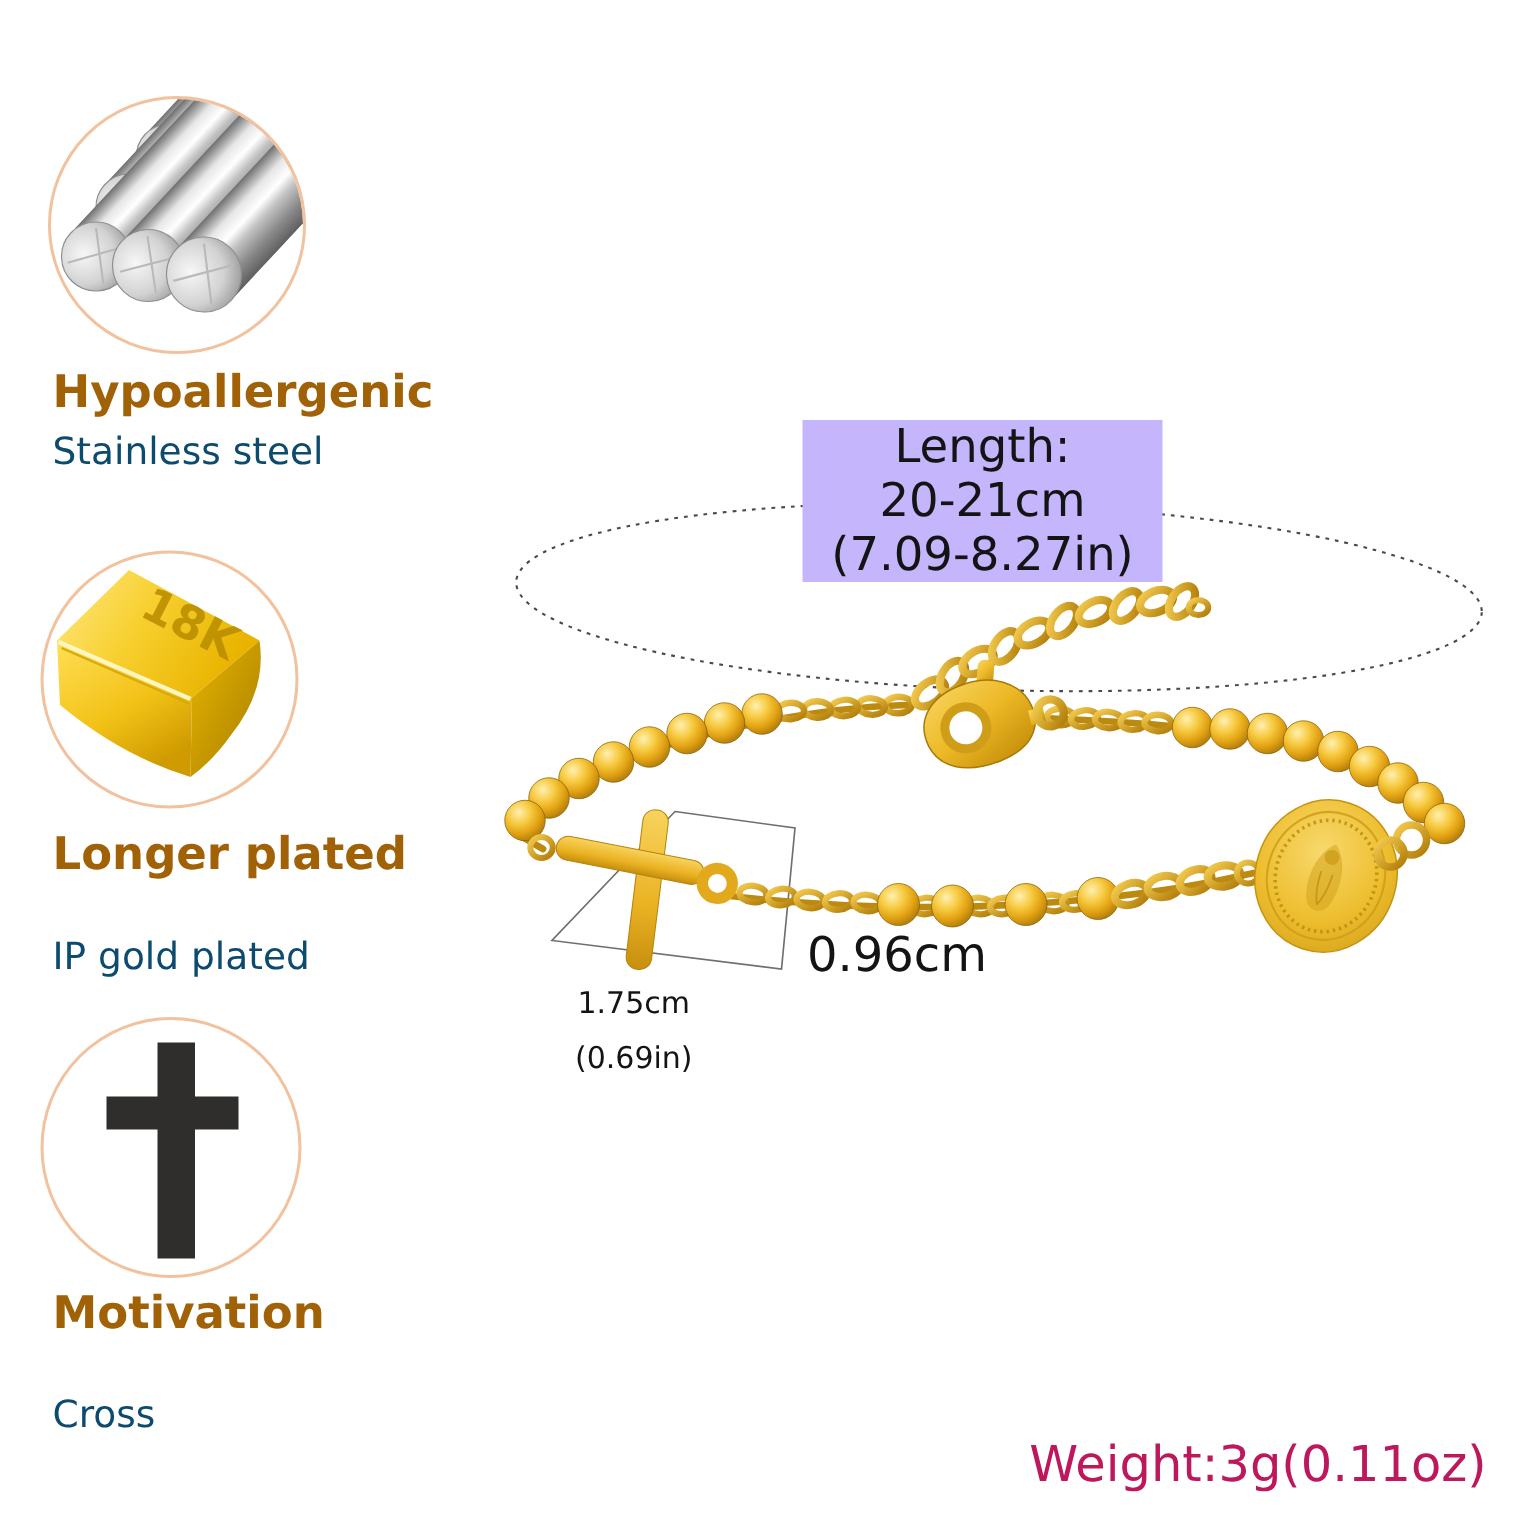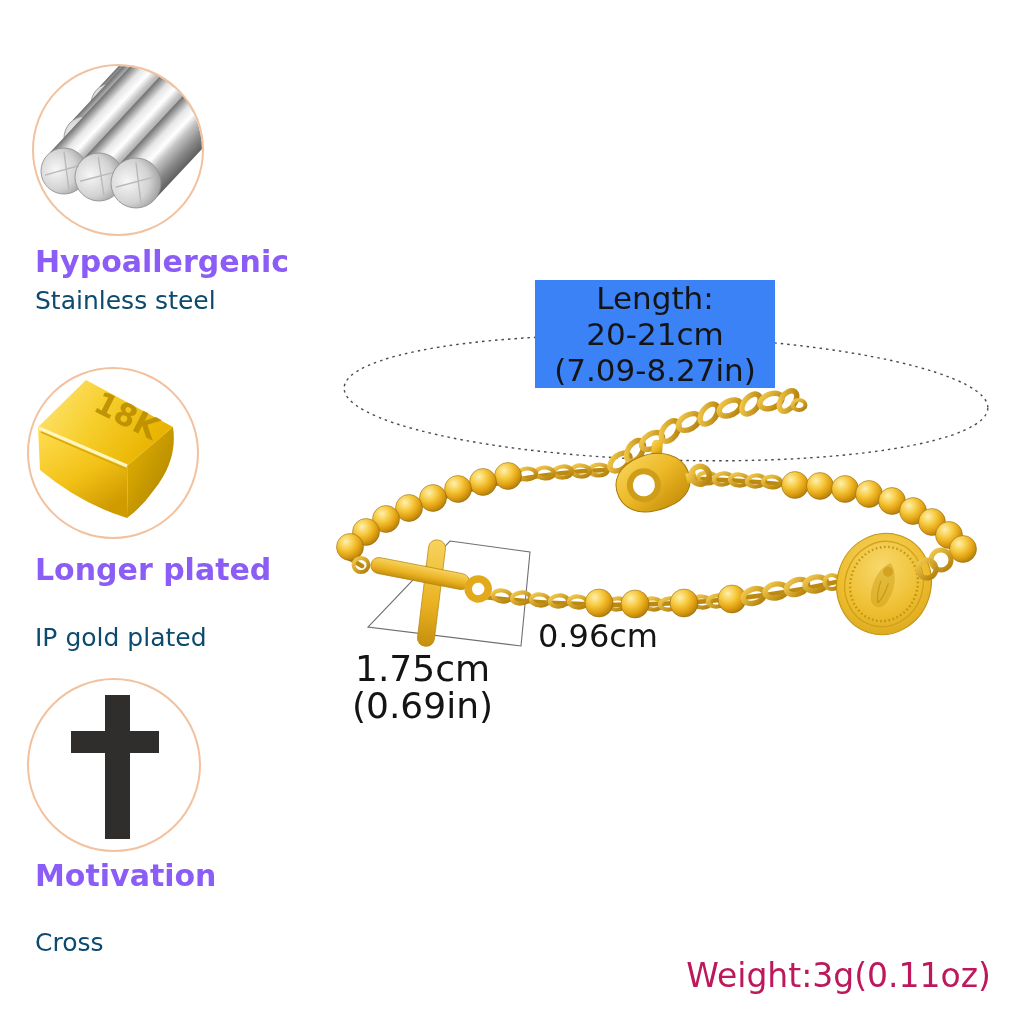--- a/index.html
+++ b/index.html
@@ -10,28 +10,28 @@
   
   .string{fill:none;stroke:#bc8a0e;stroke-width:4.5;stroke-linecap:round;}
   .lnk{fill:none;stroke:url(#lg);stroke-width:4.2;}
   .lnkC{fill:none;stroke:url(#lg);stroke-width:5.4;}
   .ring{fill:none;stroke:url(#lg);}
   .bead{fill:url(#beadG);stroke:#8a5f06;stroke-width:.5;}
   .dashline{fill:none;stroke:#4a4a4a;stroke-width:1.4;stroke-dasharray:2.5 4;}
   .mbox{fill:none;stroke:#6f6f6f;stroke-width:1.1;}
   
   .badge-title{position:absolute;left:35px;font-weight:bold;font-size:30px;
-               line-height:33px;color:#8b5cf6;letter-spacing:0;}
+               line-height:33px;color:#a16207;letter-spacing:0;}
   .badge-sub{position:absolute;left:35px;font-size:25px;color:#0c4a6e;line-height:28px;}
   .badge-title span{display:block;}
   
   .ann{position:absolute;text-align:center;font-size:31px;line-height:36px;color:#141414;z-index:3;}
   .ann span{display:block;}
-  .ann-length{left:535px;top:280px;width:240px;background:#3b82f6;}
-  .ann-cross{left:345px;top:650px;width:155px;font-size:36px;line-height:37px;}
+  .ann-length{left:535px;top:280px;width:240px;background:#c4b5fd;}
+  .ann-cross{left:345px;top:650px;width:155px;font-size:20px;line-height:37px;}
   .ann-bead{left:527px;top:618px;width:142px;font-size:32px;line-height:37px;}
   .ann-weight{position:absolute;right:33px;top:927px;font-size:33px;color:#be185d;z-index:3;margin-top:29px;}
   .layer{position:absolute;left:0;top:0;z-index:1;}
 </style>
 </head>
 <body>
 
 <svg class="abs" style="left:30px;top:62px" width="180" height="180" viewBox="0 0 180 180">
   <defs>
     <linearGradient id="rodG" x1="0" y1="0" x2="0" y2="1">

